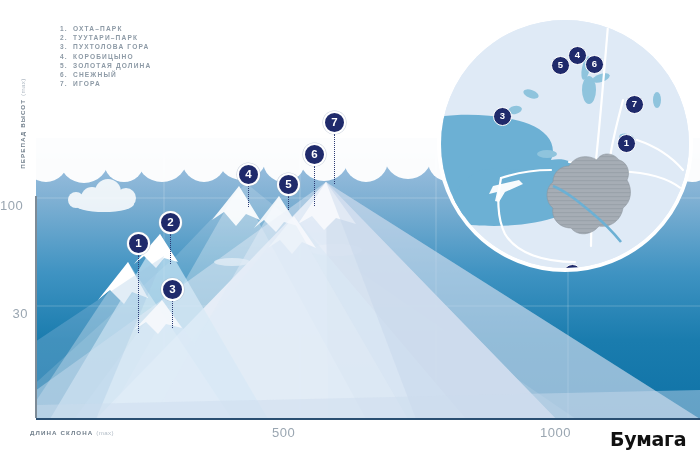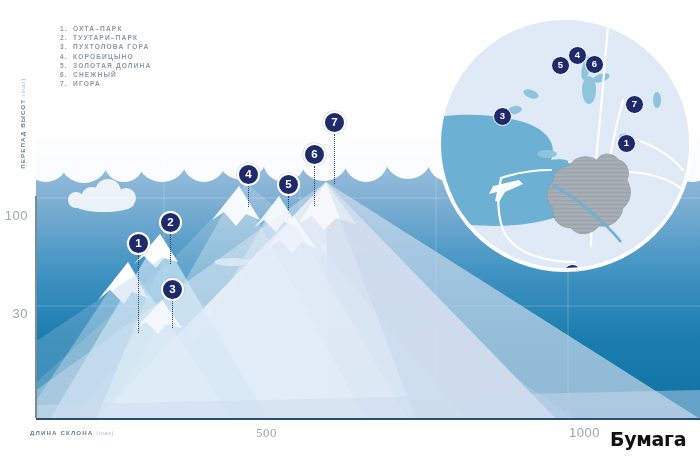--- a/index.html
+++ b/index.html
@@ -15,26 +15,26 @@
   
   #ylab{position:absolute;left:-28px;top:120px;width:100px;text-align:center;
       transform:rotate(-90deg);font-size:6.2px;font-weight:bold;
       letter-spacing:1.1px;color:#6f7d8a;z-index:40;}
   #ylab .dim{color:#b2bcc6;font-weight:normal;letter-spacing:.4px;}
   #xlab{position:absolute;left:30px;top:429px;font-size:6.2px;font-weight:bold;
       letter-spacing:1.1px;color:#6f7d8a;z-index:40;}
   #xlab .dim{color:#b2bcc6;font-weight:normal;letter-spacing:.4px;}
   .ytick{position:absolute;right:0;font-size:13px;color:#9aa6b1;
       letter-spacing:.5px;z-index:40;}
-  #ytick-100{top:208px;left:0;width:28px;text-align:right;}
+  #ytick-100{top:198px;left:0;width:28px;}
   #ytick-50{top:306px;left:0;width:28px;text-align:right;}
   .xtick{position:absolute;top:425px;font-size:13px;color:#9aa6b1;
       letter-spacing:.5px;z-index:40;}
-  #xtick-500{left:256px;font-family:Liberation Serif, serif;}
-  #xtick-1000{left:540px;margin-left:29px;}
+  #xtick-500{left:272px;}
+  #xtick-1000{left:540px;}
 
   
   #plot{position:absolute;left:36px;top:138px;width:664px;height:281px;
       overflow:hidden;z-index:5;}
   #plot svg{display:block;}
   #axisline{position:absolute;left:36px;top:418px;width:664px;height:2px;
       background:#2a4f72;z-index:20;}
   #yaxisline{position:absolute;left:35px;top:196px;width:1.5px;height:222px;
       background:#7d8b97;z-index:20;}
 

